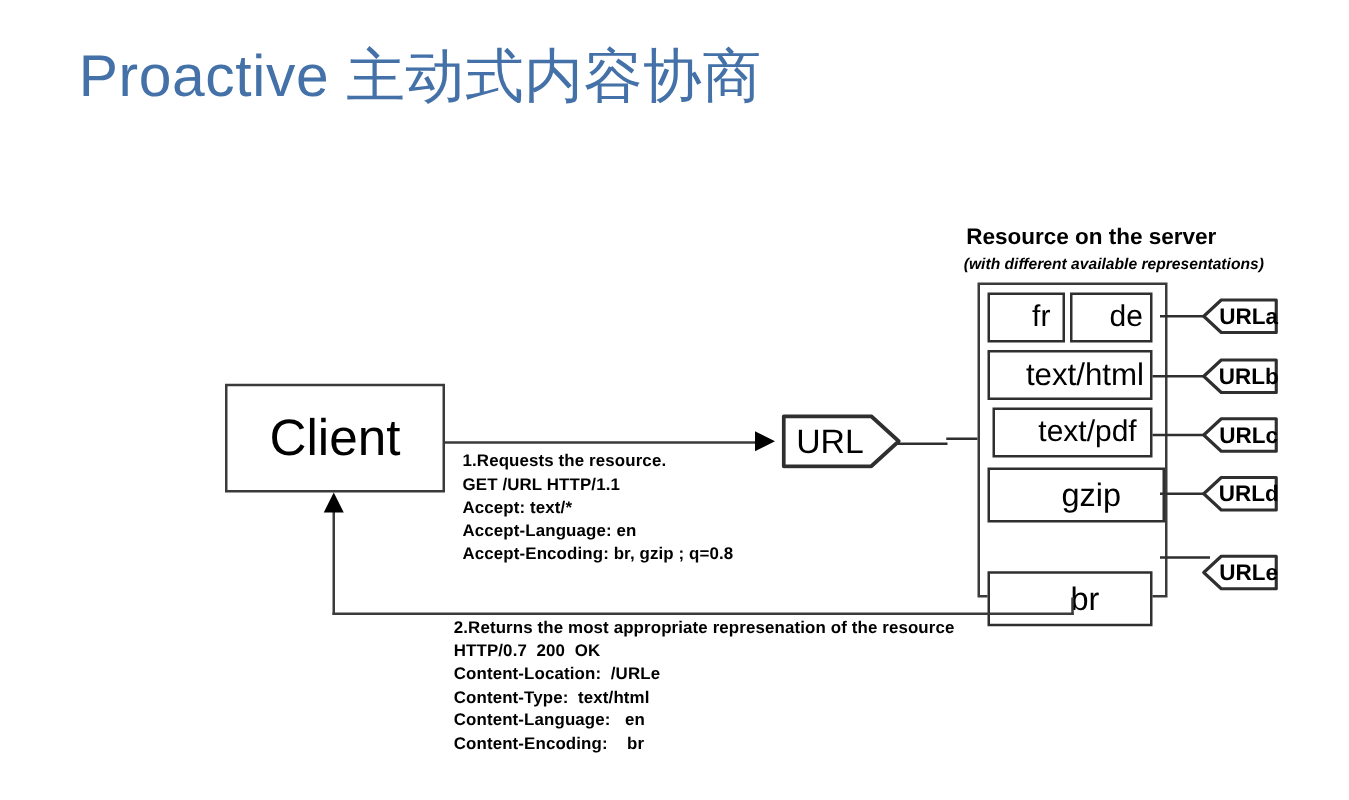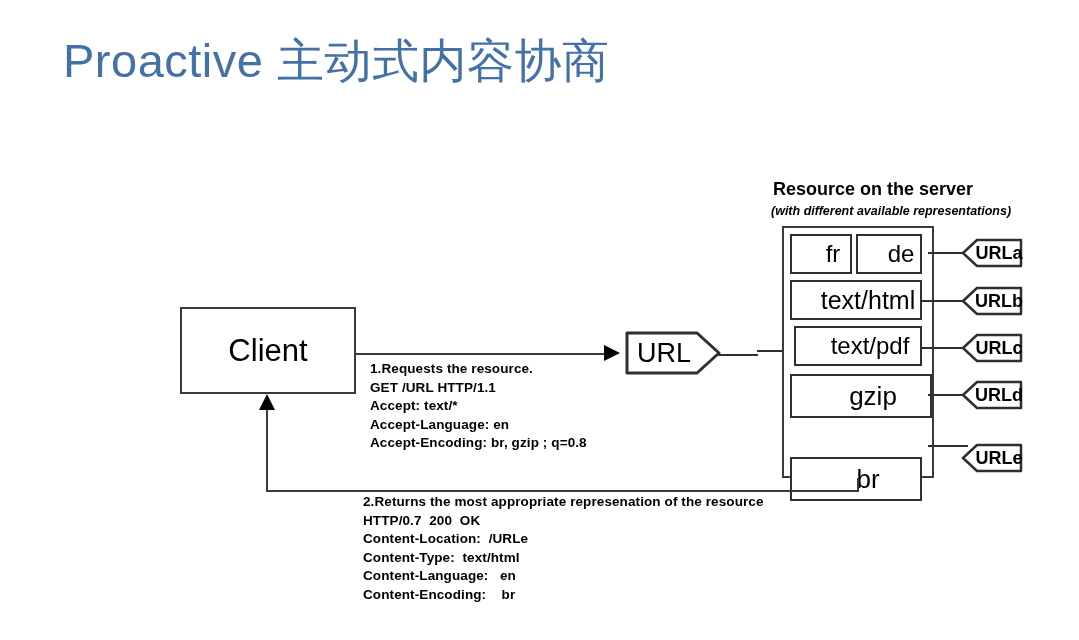--- a/index.html
+++ b/index.html
@@ -40,21 +40,21 @@
     align-items: center;
     justify-content: center;
     color: #000000;
   }
 
   #client-box {
     left: 180px;
     top: 307px;
     width: 176px;
     height: 87px;
-    font-size: 31px;
+    font-size: 41px;
     border-color: #3a3a3a;
   }
 
   
   #server-box {
     left: 782px;
     top: 226px;
     width: 152px;
     height: 252px;
     border: 2px solid #3b3b3b;

